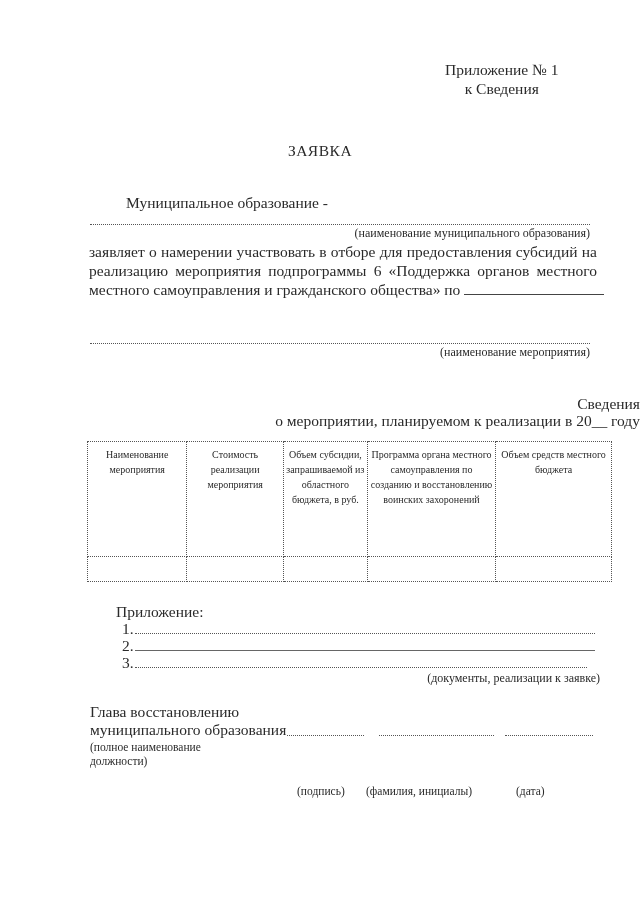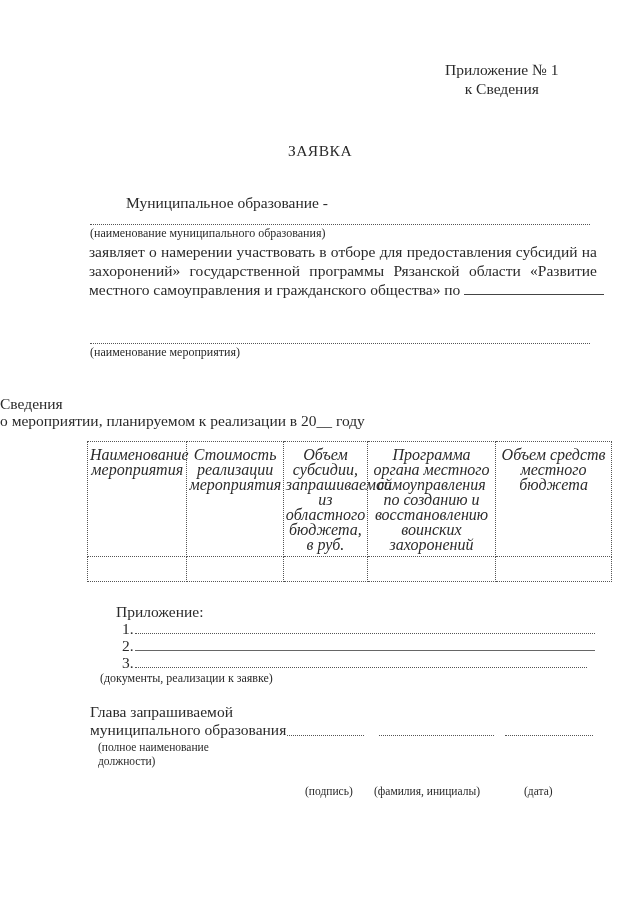--- a/index.html
+++ b/index.html
@@ -11,32 +11,32 @@
       width: 640px;
       height: 905px;
       position: relative;
       overflow: hidden;
       font-family: "Liberation Serif", "DejaVu Serif", serif;
       color: #2a2a2a;
     }
     .abs { position: absolute; }
     .t15 { font-size: 15.5px; line-height: 19px; text-align: center; }
     .t12 { font-size: 12px; line-height: 14px; }
-    .t11 { font-size: 11.5px; line-height: 15px; margin-left: 8px; }
+    .t11 { font-size: 11.5px; line-height: 15px; }
     .dotline {
       position: absolute;
       border-bottom: 1px dotted #555;
       height: 0;
     }
     .solidline {
       position: absolute;
       border-bottom: 1px solid #666;
       height: 0;
     }
-    .center { text-align: left; }
+    .center { text-align: right; }
 
     .appendix-ref { left: 445px; top: 60px; }
 
     .title { left: 0; width: 640px; top: 141px; text-align: center; letter-spacing: 0.5px; }
 
     .mo-label { left: 126px; top: 193px; }
 
     .mo-caption { left: 90px; width: 500px; top: 226px; }
 
     .body-para {
@@ -55,27 +55,26 @@
     table.plan-table {
       position: absolute;
       left: 87px; top: 441px;
       width: 525px;
       border-collapse: collapse;
       table-layout: fixed;
     }
     table.plan-table td, table.plan-table th {
       border: 1px dotted #555;
       font-weight: normal;
-      font-size: 16px;
+      font-size: 10px;
       line-height: 15px;
       vertical-align: top;
       text-align: center;
       padding: 5px 2px 0 2px;
       color: #2a2a2a;
-      font-style: italic;
     }
     table.plan-table tr.head th { height: 109px; }
     table.plan-table tr.data td { height: 24px; padding: 0; }
 
     .attach-label { left: 116px; top: 602px; }
     .attach-item { left: 122px; }
     .docs-caption { left: 100px; width: 500px; top: 671px; }
 
     .head-title-1 { left: 90px; top: 702px; }
     .head-title-2 { left: 90px; top: 720px; }
@@ -92,21 +91,21 @@
 </div>
 
 <div class="abs title t15">ЗАЯВКА</div>
 
 <div class="abs mo-label t15">Муниципальное образование -</div>
 <div class="dotline" style="left:90px; width:500px; top:224px;"></div>
 <div class="abs mo-caption t12 center">(наименование муниципального образования)</div>
 
 <div class="abs body-para">
   <span class="line">заявляет о намерении участвовать в отборе для предоставления субсидий на</span>
-  <span class="line">захоронений» государственной программы Рязанской области «Развитие</span>
+  <span class="line">реализацию мероприятия подпрограммы 6 «Поддержка органов местного</span>
   <span class="line last"><span>местного самоуправления и гражданского общества» по</span> <span class="fill-blank"></span></span>
 </div>
 <div class="dotline" style="left:90px; width:500px; top:343px;"></div>
 <div class="abs event-caption t12 center">(наименование мероприятия)</div>
 
 <div class="abs info-title t15 center">Сведения</div>
 <div class="abs info-subtitle t15 center">о мероприятии, планируемом к реализации в 20__ году</div>
 
 <table class="plan-table">
   <colgroup>
@@ -140,21 +139,21 @@
 <div class="dotline" style="left:135px; width:460px; top:633px;"></div>
 
 <div class="abs attach-item t15" style="top:636px;">2.</div>
 <div class="solidline" style="left:135px; width:460px; top:650px;"></div>
 
 <div class="abs attach-item t15" style="top:653px;">3.</div>
 <div class="dotline" style="left:135px; width:452px; top:667px;"></div>
 
 <div class="abs docs-caption t12 center">(документы, реализации к заявке)</div>
 
-<div class="abs head-title-1 t15">Глава запрашиваемой</div>
+<div class="abs head-title-1 t15">Глава восстановлению</div>
 <div class="abs head-title-2 t15">муниципального образования</div>
 
 <div class="dotline" style="left:287px; width:77px; top:735px;"></div>
 <div class="dotline" style="left:379px; width:115px; top:735px;"></div>
 <div class="dotline" style="left:505px; width:88px; top:735px;"></div>
 
 <div class="abs pos-caption-1 t11">(полное наименование</div>
 <div class="abs pos-caption-2 t11">должности)</div>
 
 <div class="abs sign-caption t11" style="left:297px;">(подпись)</div>

